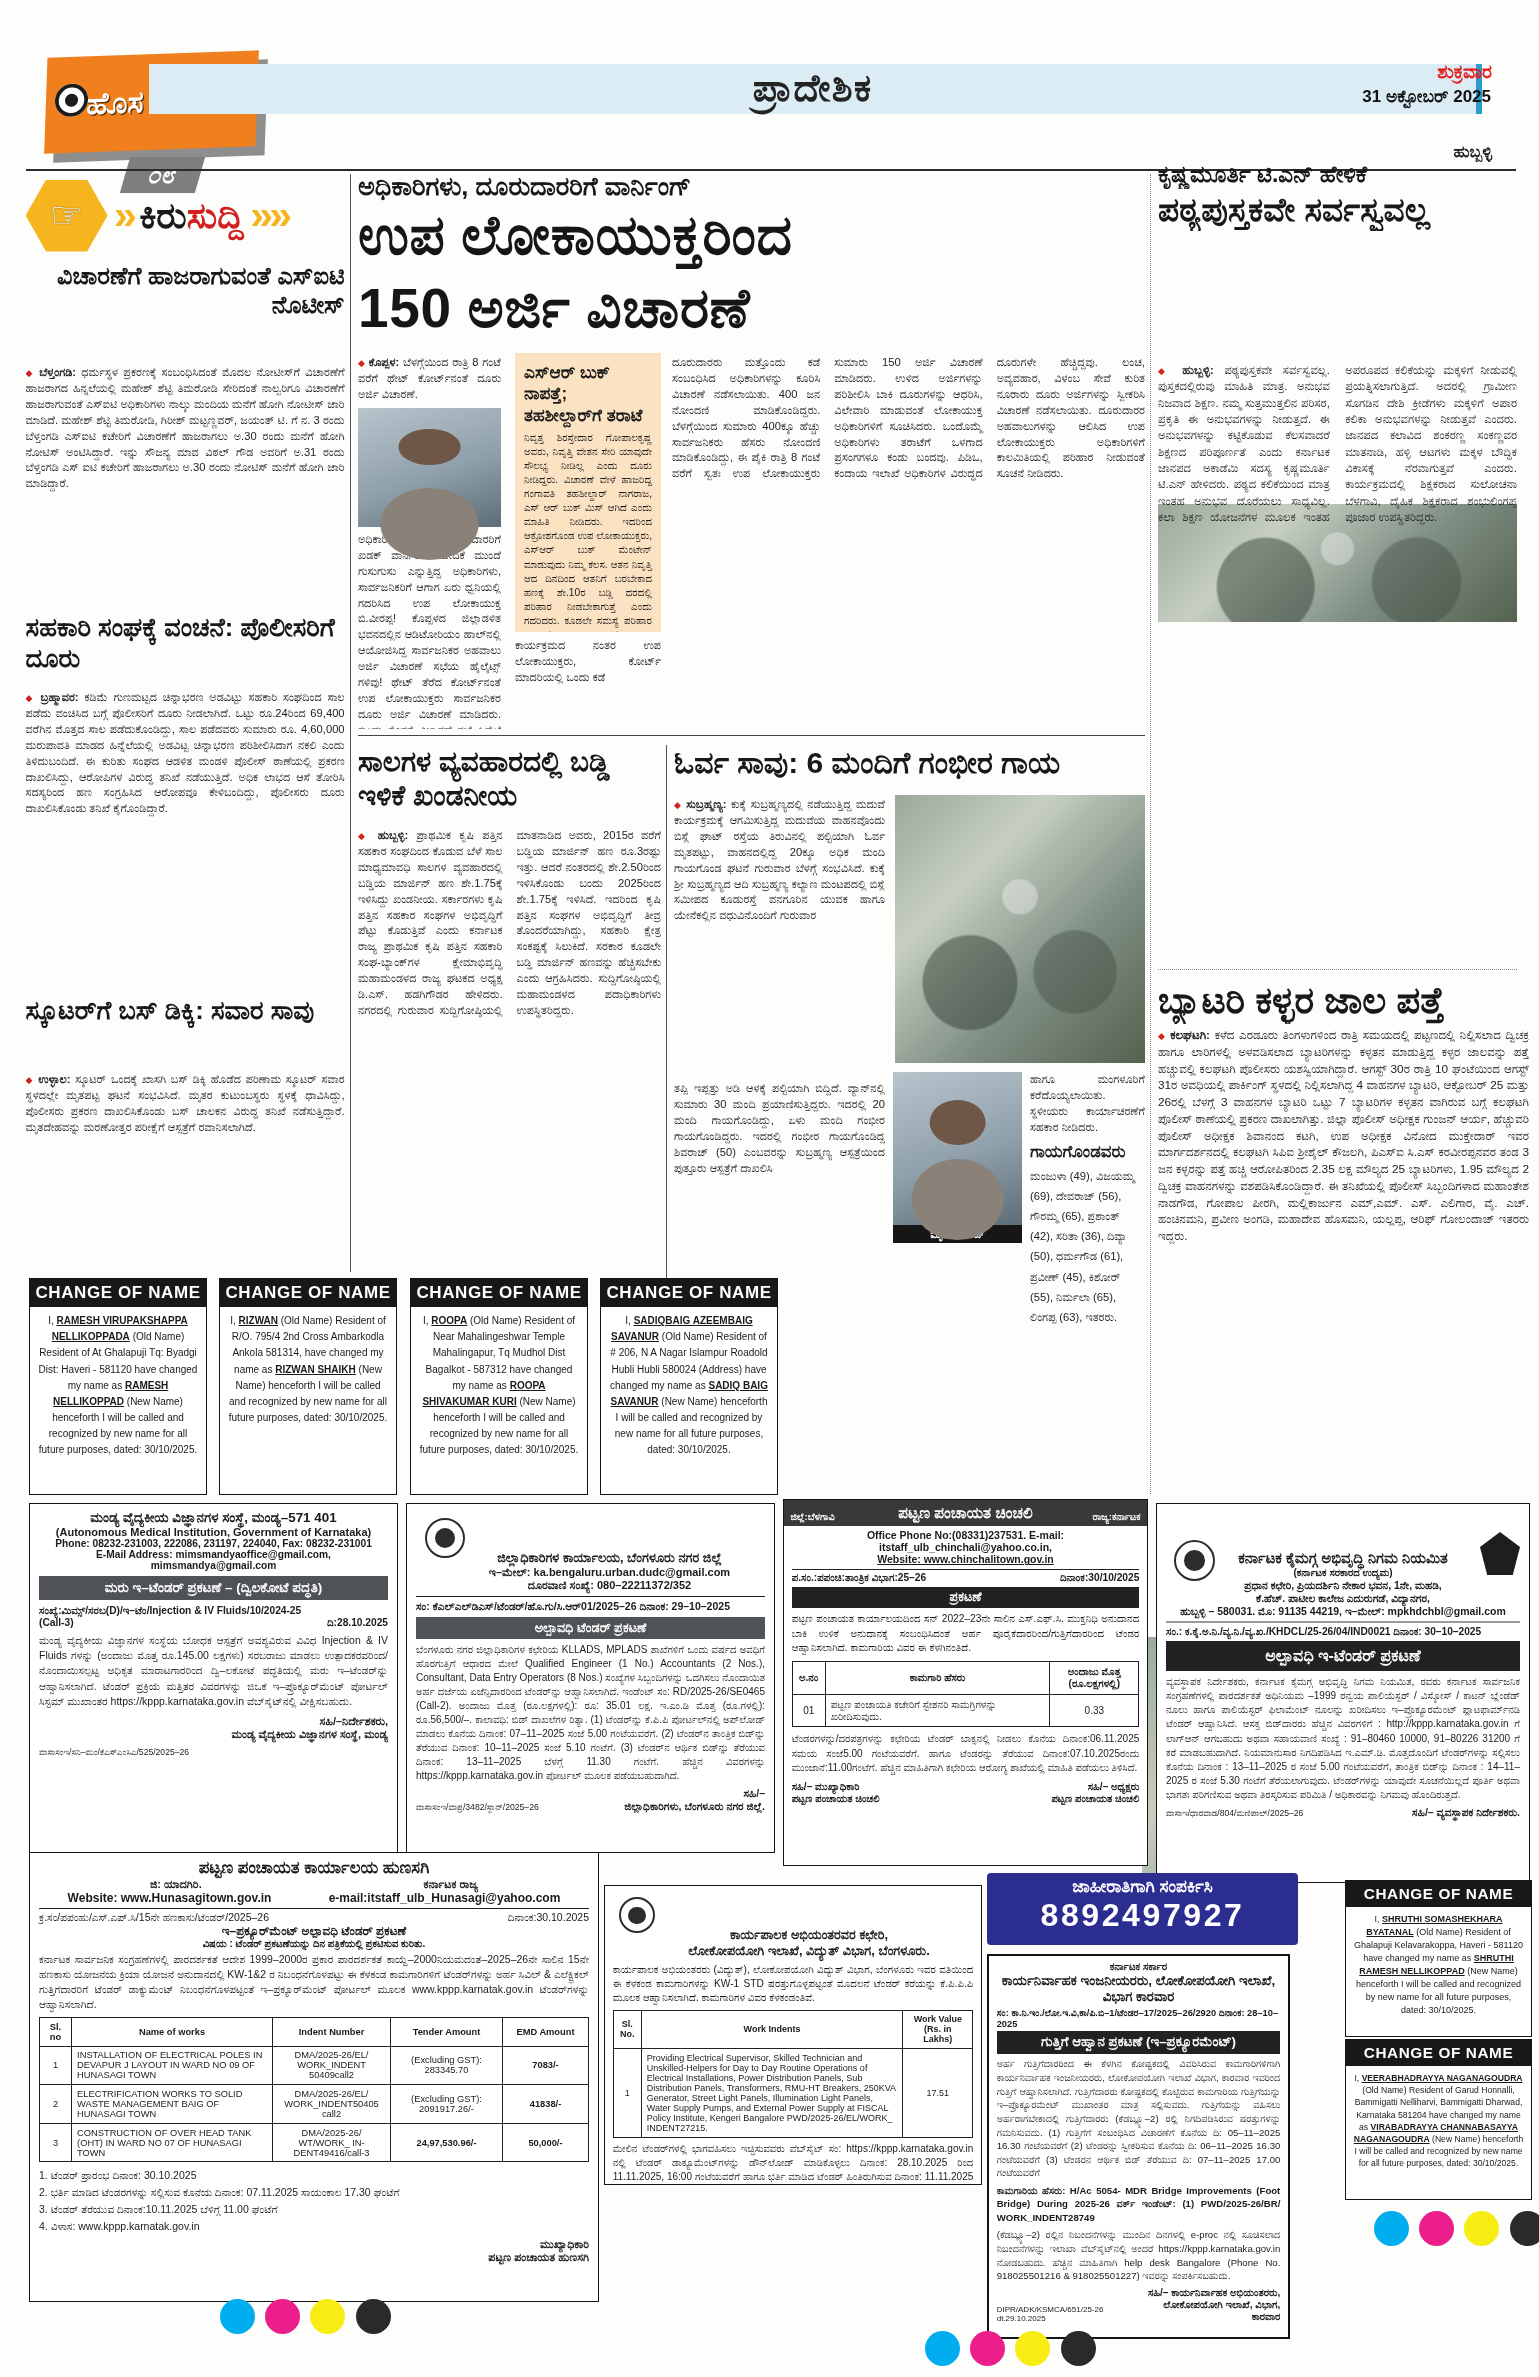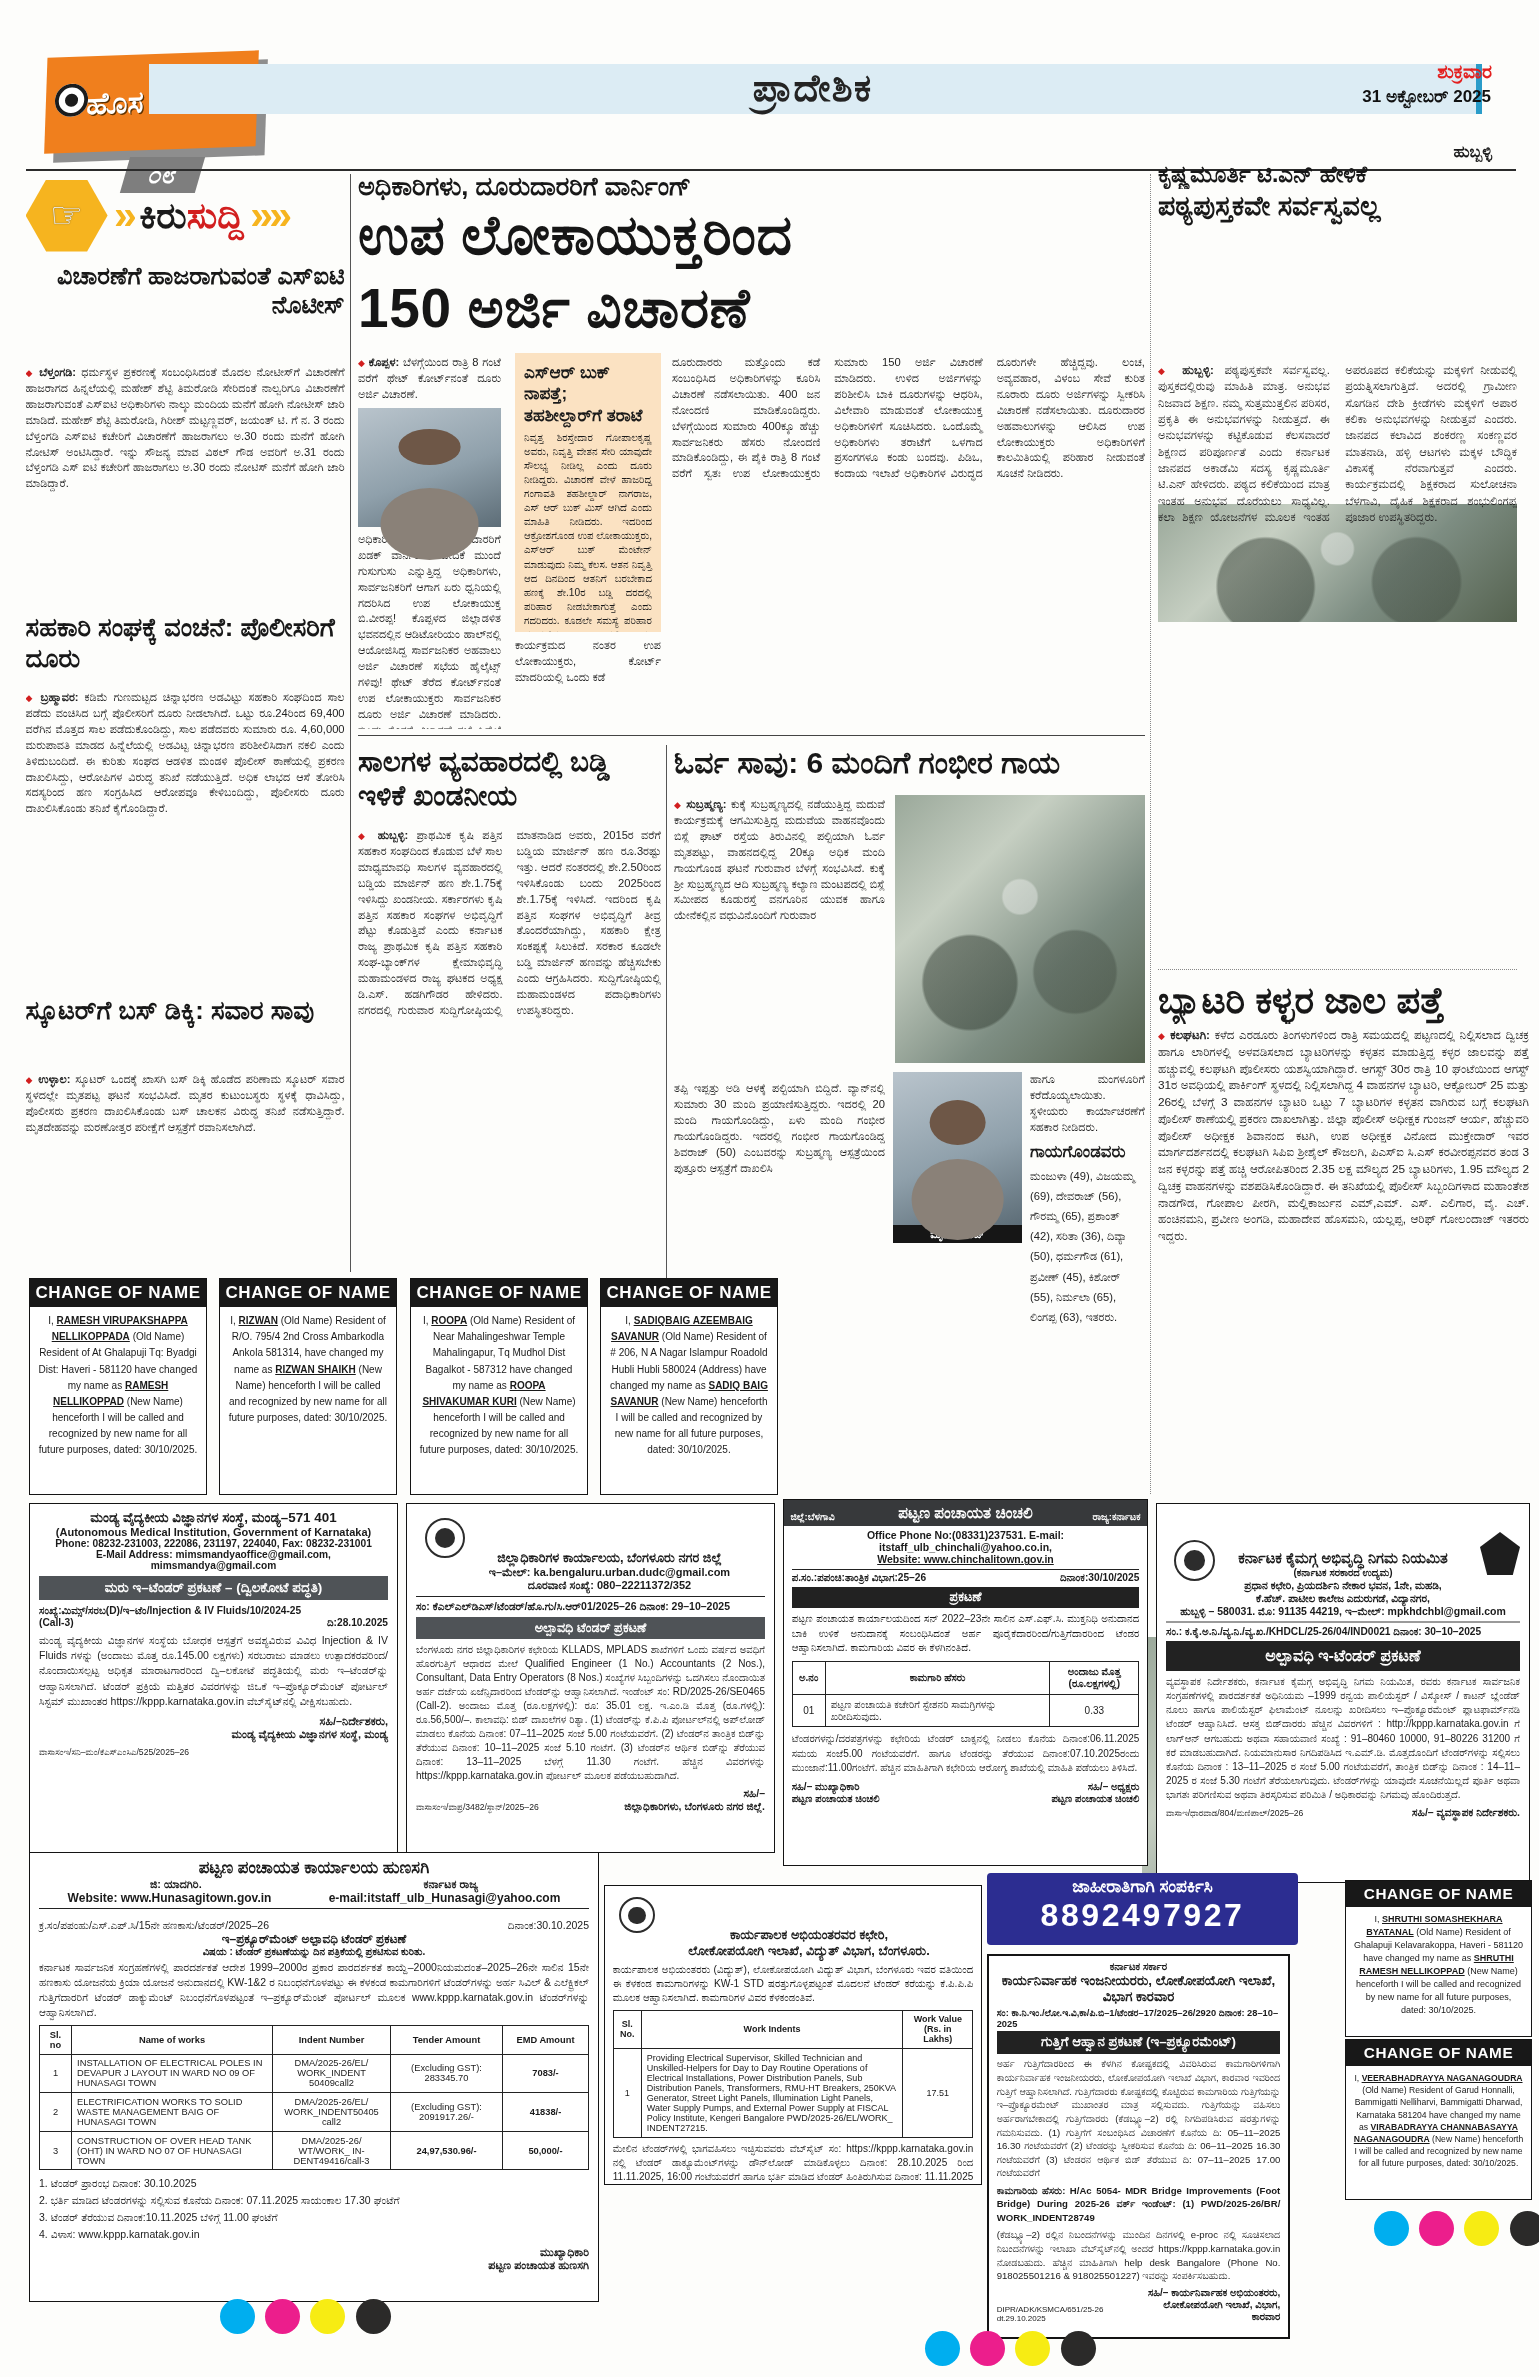--- a/index.html
+++ b/index.html
@@ -175,21 +175,21 @@
 
   <div class="abs ov" style="left:1030px;top:1072px;width:115px;height:419px;">
     <div class="body-txt just">ಹಾಗೂ ಮಂಗಳೂರಿಗೆ ಕರೆದೊಯ್ಯಲಾಯಿತು. ಸ್ಥಳೀಯರು ಕಾರ್ಯಾಚರಣೆಗೆ ಸಹಕಾರ ನೀಡಿದರು.</div>
     <div class="b" style="font-size:16.6px;margin:6.4px 0 3.8px;">ಗಾಯಗೊಂಡವರು</div>
     <div class="body-txt" style="line-height:1.8;">ಮಂಜುಳಾ (49), ವಿಜಯಮ್ಮ (69), ದೇವರಾಜ್ (56), ಗೌರಮ್ಮ (65), ಪ್ರಶಾಂತ್ (42), ಸರಿತಾ (36), ದಿವ್ಯಾ (50), ಧರ್ಮಗೌಡ (61), ಪ್ರವೀಣ್ (45), ಕಿಶೋರ್ (55), ನಿರ್ಮಲಾ (65), ಲಿಂಗಪ್ಪ (63), ಇತರರು.</div>
   </div>
 
   <div class="abs vdot" style="left:1150px;top:174px;height:1320px;"></div>
 
   <div class="abs khead ov" style="left:1158px;top:160px;width:358px;height:29px;font-size:23px;">ಕೃಷ್ಣಮೂರ್ತಿ ಟಿ.ಎನ್ ಹೇಳಿಕೆ</div>
-  <div class="abs khead ov" style="left:1158px;top:190px;width:359px;height:41px;font-size:27px;">ಪಠ್ಯಪುಸ್ತಕವೇ ಸರ್ವಸ್ವವಲ್ಲ</div>
+  <div class="abs khead ov" style="left:1158px;top:190px;width:359px;height:41px;font-size:33px;">ಪಠ್ಯಪುಸ್ತಕವೇ ಸರ್ವಸ್ವವಲ್ಲ</div>
   <div class="abs photo" style="left:1158px;top:236px;width:359px;height:118px;"></div>
   <div class="abs body-txt just ov" style="left:1158px;top:362px;width:359px;height:601px;column-count:2;column-gap:15.3px;font-size:11.5px;">
     <span class="dmond">◆ </span><span class="dline">ಹುಬ್ಬಳ್ಳಿ:</span> <span>ಪಠ್ಯಪುಸ್ತಕವೇ ಸರ್ವಸ್ವವಲ್ಲ. ಪುಸ್ತಕದಲ್ಲಿರುವು ಮಾಹಿತಿ ಮಾತ್ರ. ಅನುಭವ ನಿಜವಾದ ಶಿಕ್ಷಣ. ನಮ್ಮ ಸುತ್ತಮುತ್ತಲಿನ ಪರಿಸರ, ಪ್ರಕೃತಿ ಈ ಅನುಭವಗಳನ್ನು ನೀಡುತ್ತದೆ. ಈ ಅನುಭವಗಳನ್ನು ಕಟ್ಟಿಕೊಡುವ ಕೆಲಸವಾದರೆ ಶಿಕ್ಷಣದ ಪರಿಪೂರ್ಣತೆ ಎಂದು ಕರ್ನಾಟಕ ಜಾನಪದ ಅಕಾಡೆಮಿ ಸದಸ್ಯ ಕೃಷ್ಣಮೂರ್ತಿ ಟಿ.ಎನ್ ಹೇಳಿದರು. ಪಠ್ಯದ ಕಲಿಕೆಯಿಂದ ಮಾತ್ರ ಇಂತಹ ಅನುಭವ ದೊರೆಯಲು ಸಾಧ್ಯವಿಲ್ಲ. ಕಲಾ ಶಿಕ್ಷಣ ಯೋಜನೆಗಳ ಮೂಲಕ ಇಂತಹ ಅಪರೂಪದ ಕಲಿಕೆಯನ್ನು ಮಕ್ಕಳಿಗೆ</span> <span>ನೀಡುವಲ್ಲಿ ಪ್ರಯತ್ನಿಸಲಾಗುತ್ತಿದೆ. ಅದರಲ್ಲಿ ಗ್ರಾಮೀಣ ಸೊಗಡಿನ ದೇಶಿ ಕ್ರೀಡೆಗಳು ಮಕ್ಕಳಿಗೆ ಅಪಾರ ಕಲಿಕಾ ಅನುಭವಗಳನ್ನು ನೀಡುತ್ತವೆ ಎಂದರು. ಜಾನಪದ ಕಲಾವಿದ ಶಂಕರಣ್ಣ ಸಂಕಣ್ಣವರ ಮಾತನಾಡಿ, ಹಳ್ಳಿ ಆಟಗಳು ಮಕ್ಕಳ ಬೌದ್ಧಿಕ ವಿಕಾಸಕ್ಕೆ ನೆರವಾಗುತ್ತವೆ ಎಂದರು. ಕಾರ್ಯಕ್ರಮದಲ್ಲಿ ಶಿಕ್ಷಕರಾದ ಸುಲೋಚನಾ ಬೆಳಗಾವಿ, ದೈಹಿಕ ಶಿಕ್ಷಕರಾದ ಶಂಭುಲಿಂಗಪ್ಪ ಪೂಜಾರ ಉಪಸ್ಥಿತರಿದ್ದರು.</span>
   </div>
   <div class="abs hdot" style="left:1158px;top:969px;width:359px;"></div>
 
   <div class="abs khead ov" style="left:1158px;top:978px;width:371px;height:46px;font-size:37px;">ಬ್ಯಾಟರಿ ಕಳ್ಳರ ಜಾಲ ಪತ್ತೆ</div>
   <div class="abs body-txt just ov" style="left:1158px;top:1027px;width:371px;height:219px;font-size:11.8px;">
     <span class="dmond">◆ </span><span class="dline">ಕಲಘಟಗಿ:</span> <span>ಕಳೆದ ಎರಡೂರು ತಿಂಗಳುಗಳಿಂದ ರಾತ್ರಿ ಸಮಯದಲ್ಲಿ ಪಟ್ಟಣದಲ್ಲಿ ನಿಲ್ಲಿಸಲಾದ ದ್ವಿಚಕ್ರ ಹಾಗೂ ಲಾರಿಗಳಲ್ಲಿ ಅಳವಡಿಸಲಾದ ಬ್ಯಾಟರಿಗಳನ್ನು ಕಳ್ಳತನ ಮಾಡುತ್ತಿದ್ದ ಕಳ್ಳರ ಜಾಲವನ್ನು ಪತ್ತೆ ಹಚ್ಚುವಲ್ಲಿ ಕಲಘಟಗಿ ಪೊಲೀಸರು ಯಶಸ್ವಿಯಾಗಿದ್ದಾರೆ. ಆಗಸ್ಟ್ 30ರ ರಾತ್ರಿ 10 ಘಂಟೆಯಿಂದ ಆಗಸ್ಟ್ 31ರ ಅವಧಿಯಲ್ಲಿ ಪಾರ್ಕಿಂಗ್ ಸ್ಥಳದಲ್ಲಿ ನಿಲ್ಲಿಸಲಾಗಿದ್ದ 4 ವಾಹನಗಳ ಬ್ಯಾಟರಿ, ಆಕ್ಟೋಬರ್ 25 ಮತ್ತು 26ರಲ್ಲಿ ಬೆಳಗ್ಗೆ 3 ವಾಹನಗಳ ಬ್ಯಾಟರಿ ಒಟ್ಟು 7 ಬ್ಯಾಟರಿಗಳ ಕಳ್ಳತನ ವಾಗಿರುವ ಬಗ್ಗೆ ಕಲಘಟಗಿ ಪೊಲೀಸ್ ಠಾಣೆಯಲ್ಲಿ ಪ್ರಕರಣ ದಾಖಲಾಗಿತ್ತು. ಜಿಲ್ಲಾ ಪೊಲೀಸ್ ಅಧೀಕ್ಷಕ ಗುಂಜನ್ ಆರ್ಯ, ಹೆಚ್ಚುವರಿ ಪೊಲೀಸ್ ಅಧೀಕ್ಷಕ ಶಿವಾನಂದ ಕಟಗಿ, ಉಪ ಅಧೀಕ್ಷಕ ವಿನೋದ ಮುಕ್ತೇದಾರ್ ಇವರ ಮಾರ್ಗದರ್ಶನದಲ್ಲಿ ಕಲಘಟಗಿ ಸಿಪಿಐ ಶ್ರೀಶೈಲ್ ಕೌಜಲಗಿ, ಪಿಎಸ್‌ಐ ಸಿ.ಎಸ್ ಕರವೀರಪ್ಪನವರ ತಂಡ 3 ಜನ ಕಳ್ಳರನ್ನು ಪತ್ತೆ ಹಚ್ಚಿ ಆರೋಪಿತರಿಂದ 2.35 ಲಕ್ಷ ಮೌಲ್ಯದ 25 ಬ್ಯಾಟರಿಗಳು, 1.95 ಮೌಲ್ಯದ 2 ದ್ವಿಚಕ್ರ ವಾಹನಗಳನ್ನು ವಶಪಡಿಸಿಕೊಂಡಿದ್ದಾರೆ. ಈ ತನಿಖೆಯಲ್ಲಿ ಪೊಲೀಸ್ ಸಿಬ್ಬಂದಿಗಳಾದ ಮಹಾಂತೇಶ ನಾಡಗೌಡ, ಗೋಪಾಲ ಪೀರಗಿ, ಮಲ್ಲಿಕಾರ್ಜುನ ಎಮ್,ಎಮ್. ಎಸ್. ಎಲಿಗಾರ, ವೈ. ಎಚ್. ಹಂಚಿನಮನಿ, ಪ್ರವೀಣ ಅಂಗಡಿ, ಮಹಾದೇವ ಹೊಸಮನಿ, ಯಲ್ಲಪ್ಪ, ಆರಿಫ್ ಗೋಲಂದಾಜ್ ಇತರರು ಇದ್ದರು.</span>
   </div>
@@ -308,21 +308,21 @@
   <div class="abs notice ov" style="left:29px;top:1852px;width:570px;height:450px;padding:5.1px 9px;">
     <div class="ctr b" style="font-size:16.6px;">ಪಟ್ಟಣ ಪಂಚಾಯತ ಕಾರ್ಯಾಲಯ ಹುಣಸಗಿ</div>
     <div style="display:flex;justify-content:space-around;font-size:11px;font-weight:bold;">
       <span>ಜಿ: ಯಾದಗಿರಿ.</span>
       <span>ಕರ್ನಾಟಕ ರಾಜ್ಯ</span>
     </div>
     <div style="display:flex;justify-content:space-around;font-size:12px;font-weight:bold;border-bottom:1.3px solid #222;padding-bottom:2.6px;">
       <span>Website: www.Hunasagitown.gov.in</span>
       <span>e-mail:itstaff_ulb_Hunasagi@yahoo.com</span>
     </div>
-    <div style="display:flex;justify-content:space-between;font-size:10.5px;margin-top:10px;">
+    <div style="display:flex;justify-content:space-between;font-size:10.5px;margin-top:2px;">
       <span>ಕ್ರ.ಸಂ/ಪಪಂಹು/ಎಸ್.ಎಪ್.ಸಿ/15ನೇ ಹಣಕಾಸು/ಟೆಂಡರ್/2025–26</span>
       <span>ದಿನಾಂಕ:30.10.2025</span>
     </div>
     <div class="ctr b" style="font-size:12px;">ಇ–ಪ್ರಕ್ಯೂರ್‌ಮೆಂಟ್ ಅಲ್ಪಾವಧಿ ಟೆಂಡರ್ ಪ್ರಕಟಣೆ</div>
     <div class="ctr b" style="font-size:10px;">ವಿಷಯ : ಟೆಂಡರ್ ಪ್ರಕಟಣೆಯನ್ನು ದಿನ ಪತ್ರಿಕೆಯಲ್ಲಿ ಪ್ರಕಟಿಸುವ ಕುರಿತು.</div>
     <div class="just" style="font-size:10.5px;line-height:1.42;margin-top:2.6px;">ಕರ್ನಾಟಕ ಸಾರ್ವಜನಿಕ ಸಂಗ್ರಹಣೆಗಳಲ್ಲಿ ಪಾರದರ್ಶಕತೆ ಆದೇಶ 1999–2000ರ ಪ್ರಕಾರ ಪಾರದರ್ಶಕತೆ ಕಾಯ್ದೆ–2000ನಿಯಮದಂತೆ–2025–26ನೇ ಸಾಲಿನ 15ನೇ ಹಣಕಾಸು ಯೋಜನೆಯ ಕ್ರಿಯಾ ಯೋಜನೆ ಅನುದಾನದಲ್ಲಿ KW-1&amp;2 ರ ನಿಬಂಧನೆಗೊಳಪಟ್ಟು ಈ ಕೆಳಕಂಡ ಕಾಮಗಾರಿಗಳಿಗೆ ಟೆಂಡರ್‌ಗಳನ್ನು ಅರ್ಹ ಸಿವಿಲ್ &amp; ಎಲೆಕ್ಟ್ರಿಕಲ್ ಗುತ್ತಿಗೆದಾರರಿಗೆ ಟೆಂಡರ್ ಡಾಕ್ಯುಮೆಂಟ್ ನಿಬಂಧನೆಗೊಳಪಟ್ಟಂತೆ ಇ–ಪ್ರಕ್ಯೂರ್‌ಮೆಂಟ್ ಪೋರ್ಟಲ್ ಮೂಲಕ www.kppp.karnatak.gov.in ಟೆಂಡರ್‌ಗಳನ್ನು ಆಹ್ವಾನಿಸಲಾಗಿದೆ.</div>
     <table class="tbl" style="margin-top:5.1px;font-size:9.3px;">
       <tbody>
           <tr>
         <th style="width:32px;">Sl. no</th>

